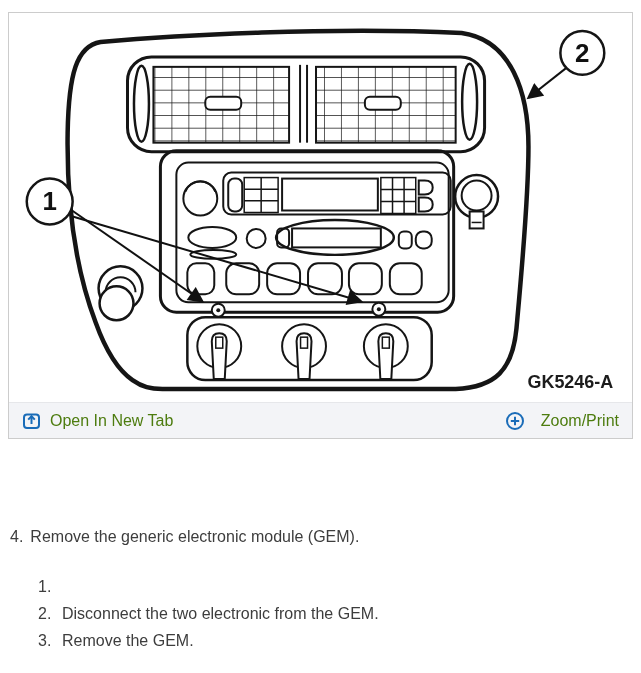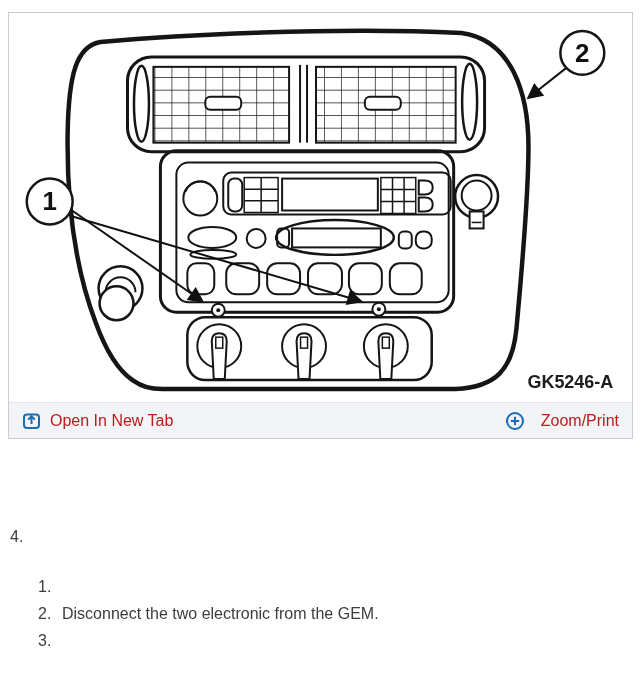--- a/index.html
+++ b/index.html
@@ -13,21 +13,21 @@
   .figure-image { width: 623px; height: 389px; display: block; background: #ffffff; }
   .figure-image svg { display: block; }
 
   .figure-toolbar {
     height: 36px; background: #f3f4f7; border-top: 1px solid #e6e7ea;
     display: flex; justify-content: space-between; align-items: center;
     padding: 0 13px;
   }
   .tb-link {
     display: flex; align-items: center; gap: 9px;
-    color: #b91c1c; font-size: 16px; cursor: pointer; text-decoration: none;
+    color: #4d7c0f; font-size: 16px; cursor: pointer; text-decoration: none;
   }
   .tb-link svg { display: block; }
 
   .instructions { position: absolute; left: 0; top: 528px; width: 641px; color: #3d3d3d; }
   .step-main { display: flex; margin-left: 10px; font-size: 16px; }
   .step-main .num { margin-right: 7px; }
   .sub-list { margin-top: 27px; margin-left: 38px; }
   .sub-item { display: flex; font-size: 16px; line-height: 27px; }
   .sub-item .num { width: 24px; flex: 0 0 24px; }
 
@@ -186,26 +186,28 @@
         </svg>
       </span>
       <span>Zoom/Print</span>
     </a>
   </div>
 </div>
 
 <div class="instructions">
   <div class="step-main">
     <span class="num">4.</span>
+    <span>Remove the generic electronic module (GEM).</span>
   </div>
   <div class="sub-list">
     <div class="sub-item">
       <span class="num">1.</span>
     </div>
     <div class="sub-item">
       <span class="num">2.</span>
       <span>Disconnect the two electronic from the GEM.</span>
     </div>
     <div class="sub-item">
       <span class="num">3.</span>
+      <span>Remove the GEM.</span>
     </div>
   </div>
 </div>
 
 </body></html>

